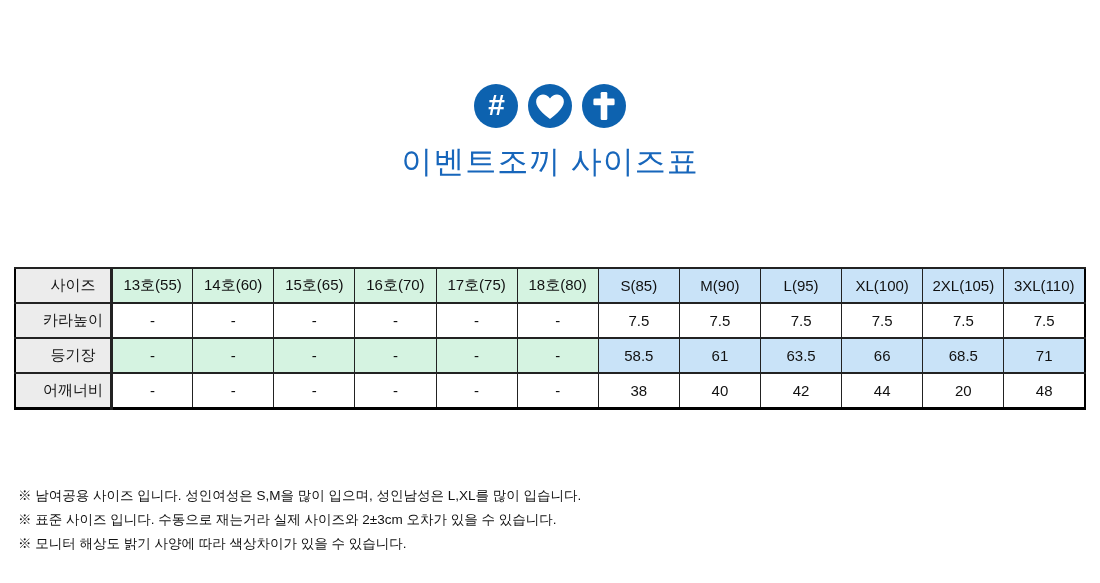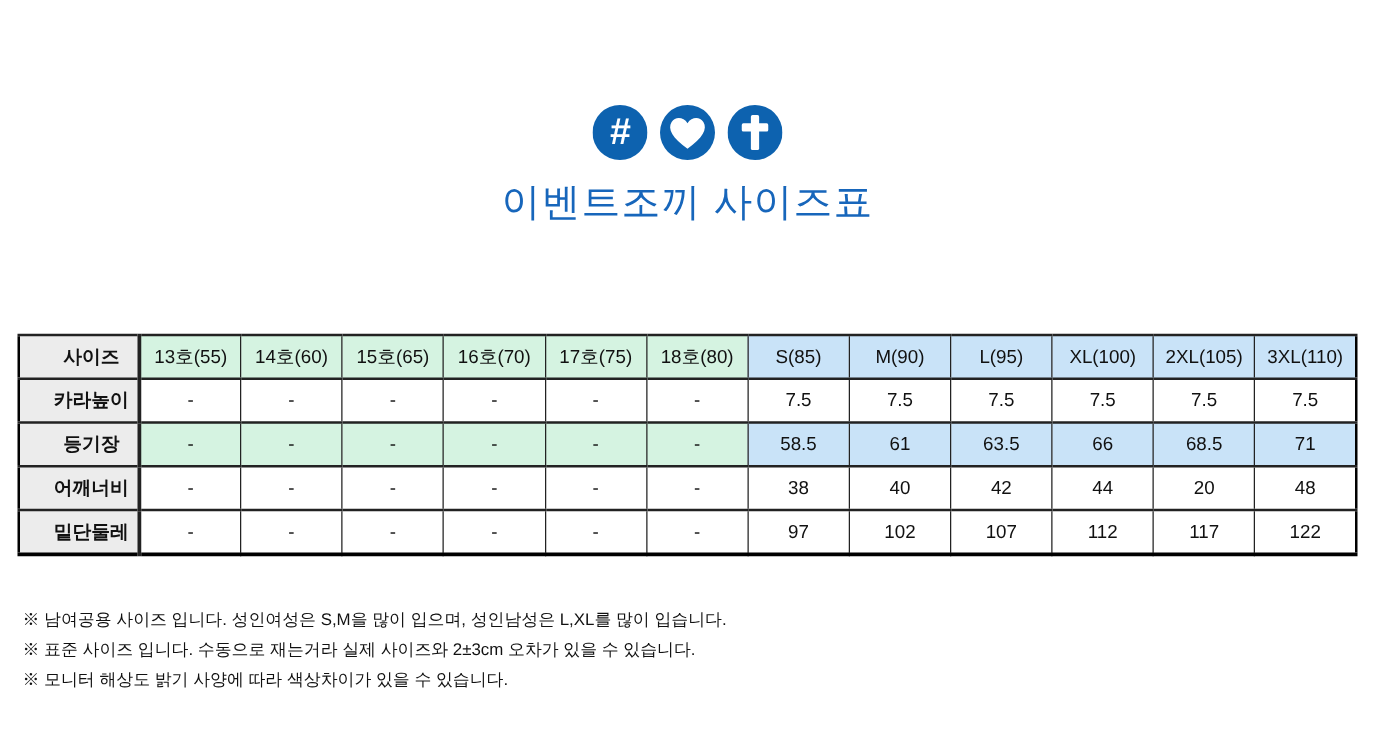--- a/index.html
+++ b/index.html
@@ -31,21 +31,21 @@
   }
   .size-table th, .size-table td {
     border: 1px solid var(--border, #222);
     border-top-width: 2px; border-bottom-width: 2px;
     height: 33px; padding: 0 2px;
     text-align: center; vertical-align: middle;
     font-size: 15px; font-weight: 400; color: #111;
   }
   .size-table .lbl {
     background: var(--labelbg, #ececec);
-    font-weight: 700;
+    font-weight: 400;
     border-right-width: 3px;
     width: 70px;
     padding-left: 22px;
   }
   .size-table .g { background: var(--green, #d5f3e1); text-align: center; }
   .size-table .b { background: var(--blue, #c9e3f8); }
   .footnotes {
     position: absolute; top: 484px; left: 18px;
   }
   .footnotes p {
@@ -138,35 +138,20 @@
           <td>-</td>
           <td>-</td>
           <td>-</td>
           <td>38</td>
           <td>40</td>
           <td>42</td>
           <td>44</td>
           <td>20</td>
           <td>48</td>
         </tr>
-        <tr>
-          <th class="lbl">밑단둘레</th>
-          <td>-</td>
-          <td>-</td>
-          <td>-</td>
-          <td>-</td>
-          <td>-</td>
-          <td>-</td>
-          <td>97</td>
-          <td>102</td>
-          <td>107</td>
-          <td>112</td>
-          <td>117</td>
-          <td>122</td>
-        </tr>
       </tbody>
   </table>
 
   <div class="footnotes">
     <p>※ 남여공용 사이즈 입니다. 성인여성은 S,M을 많이 입으며, 성인남성은 L,XL를 많이 입습니다.</p>
     <p>※ 표준 사이즈 입니다. 수동으로 재는거라 실제 사이즈와 2±3cm 오차가 있을 수 있습니다.</p>
     <p>※ 모니터 해상도 밝기 사양에 따라 색상차이가 있을 수 있습니다.</p>
   </div>
 
 </div>

